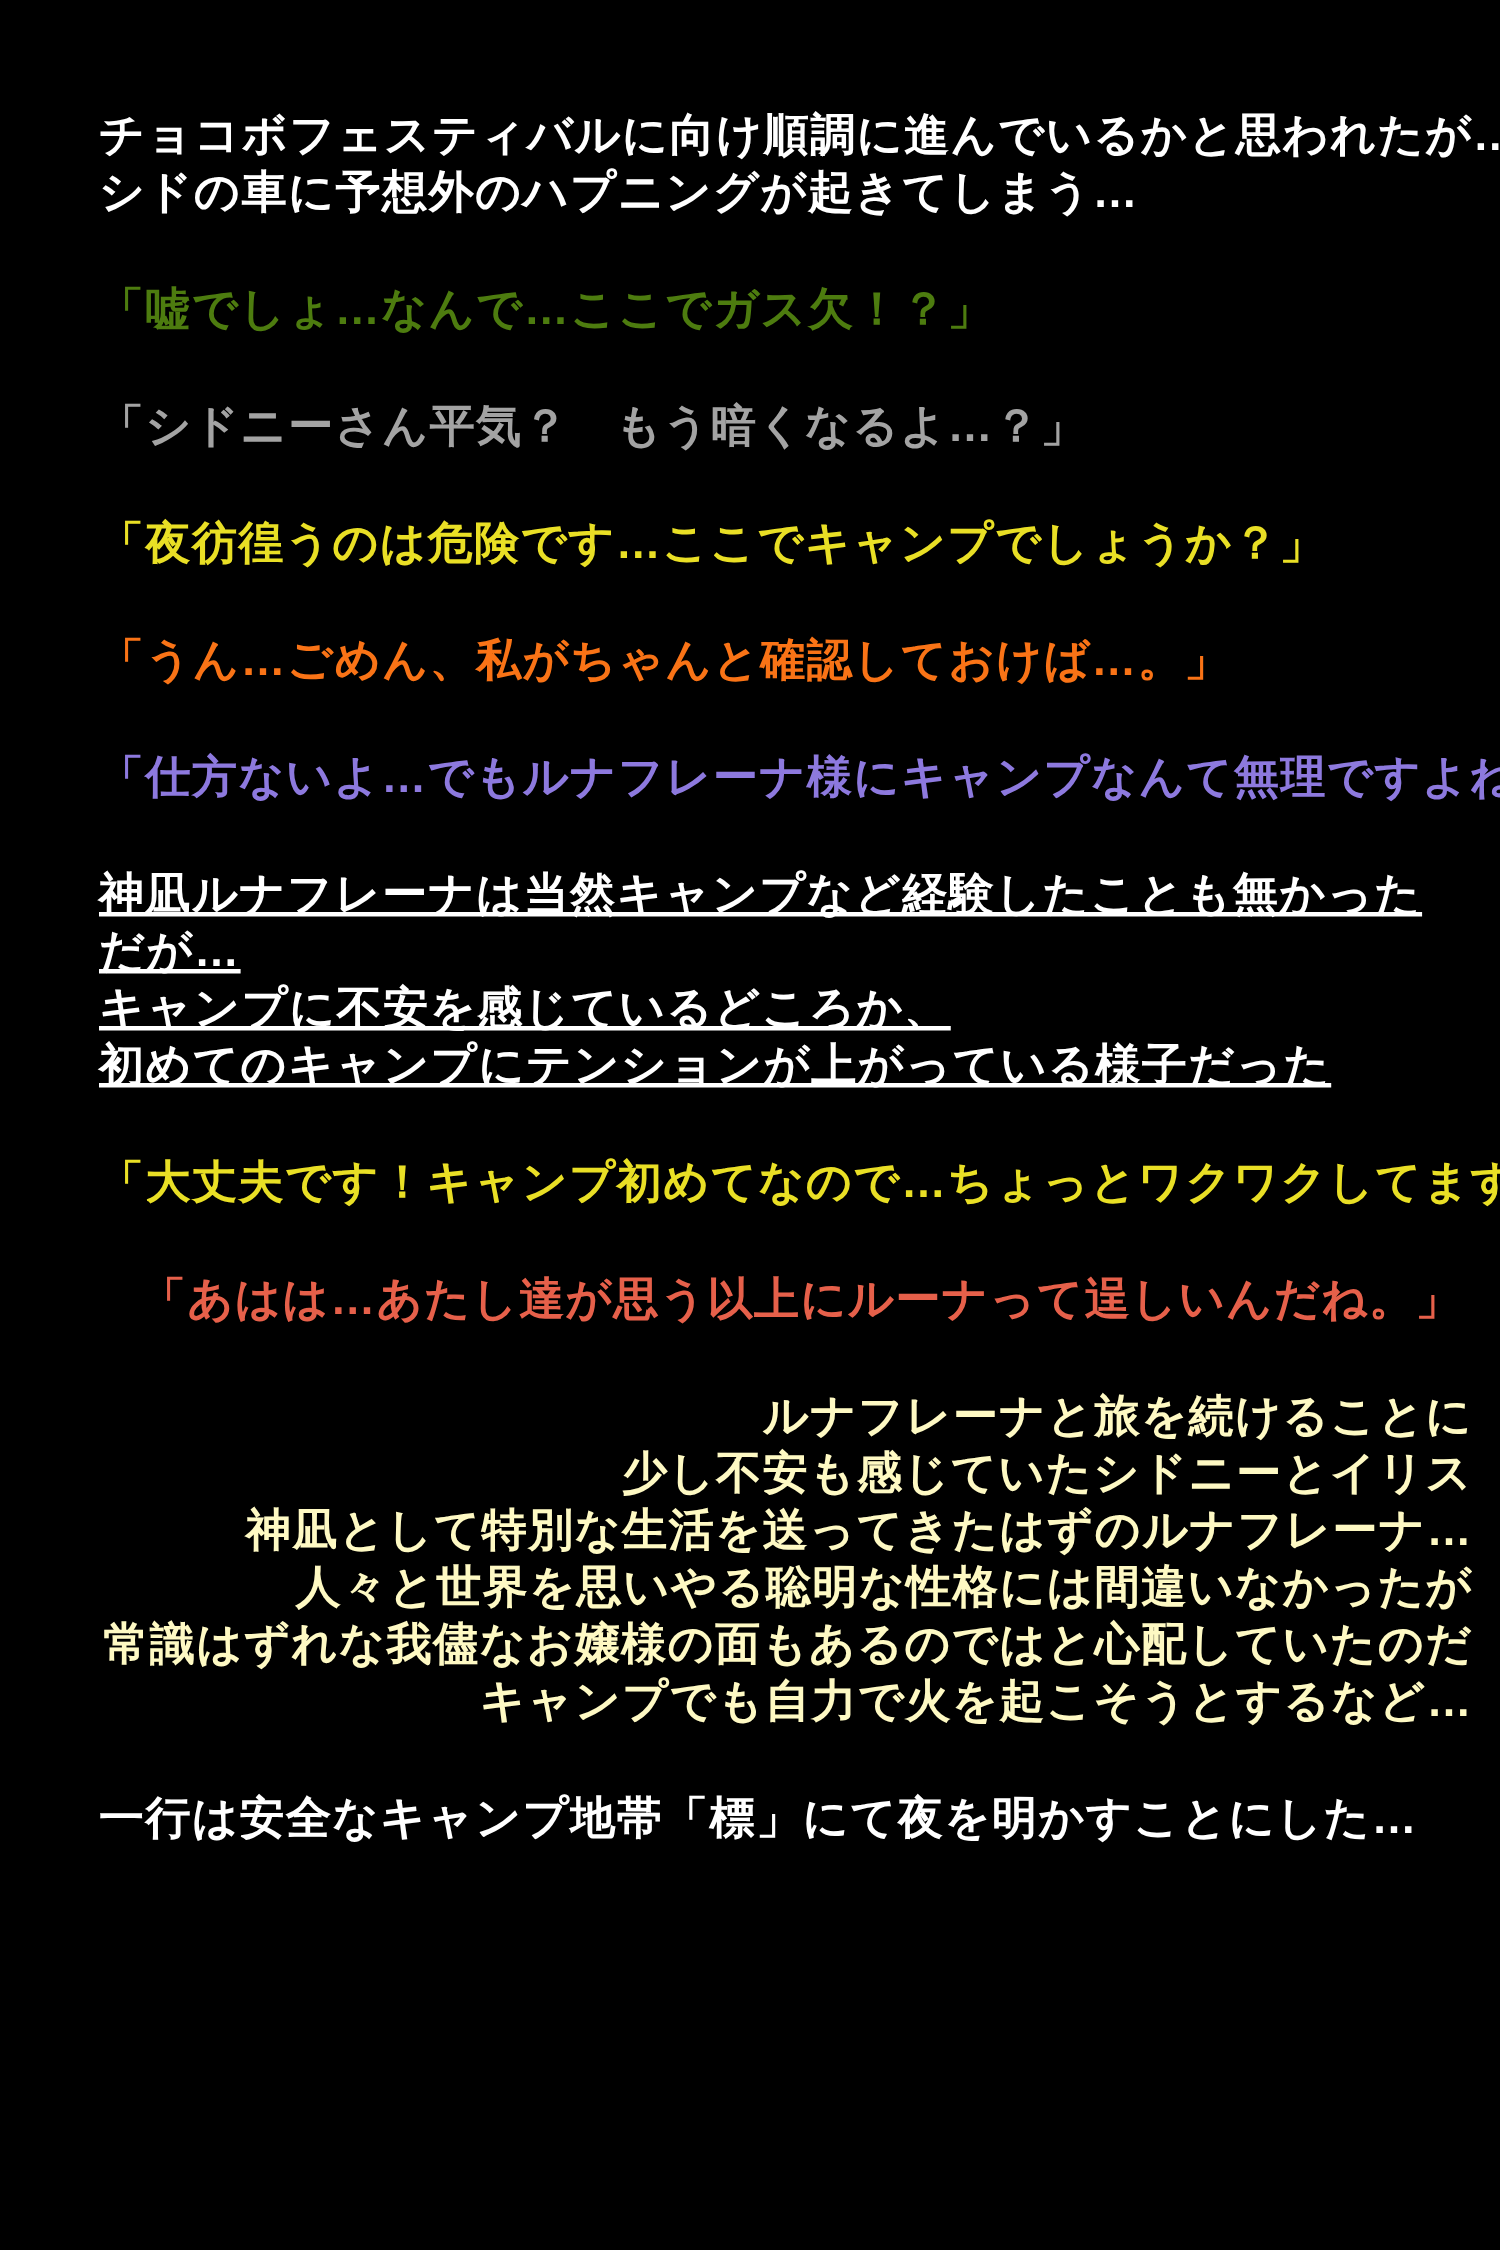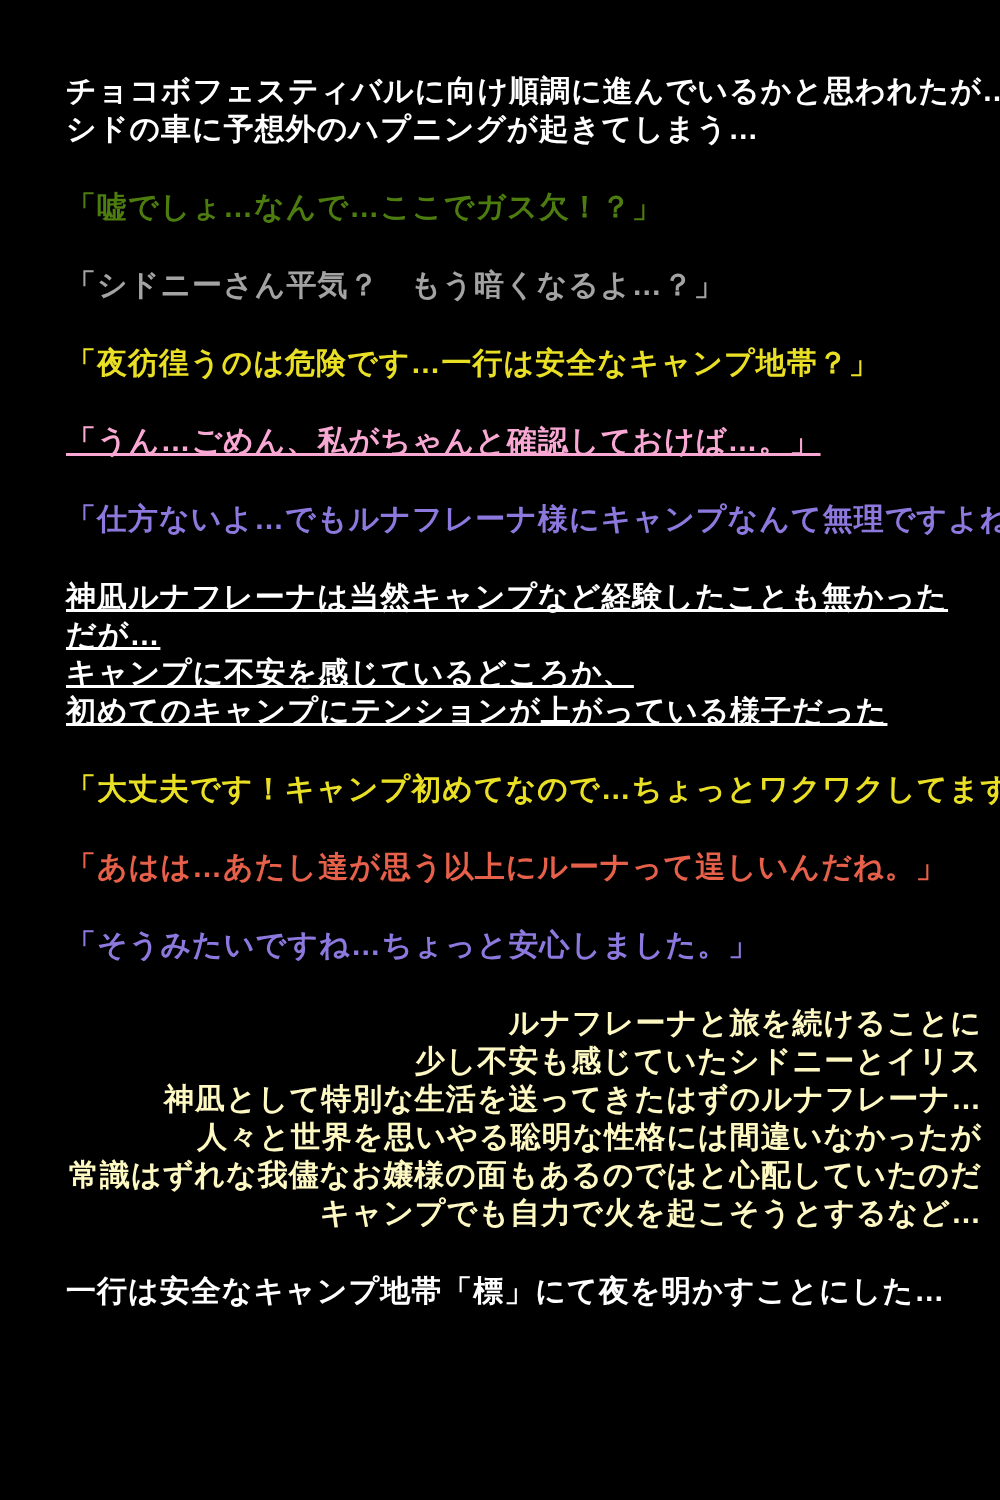--- a/index.html
+++ b/index.html
@@ -40,42 +40,39 @@
       <div class="line">チョコボフェスティバルに向け順調に進んでいるかと思われたが…</div>
       <div class="line">シドの車に予想外のハプニングが起きてしまう…</div>
     </div>
     <div class="para" style="color: #4d7c0f;">
       <div class="line">「嘘でしょ…なんで…ここでガス欠！？」</div>
     </div>
     <div class="para" style="color: #a3a3a3;">
       <div class="line">「シドニーさん平気？　もう暗くなるよ…？」</div>
     </div>
     <div class="para" style="color: rgb(233, 223, 37);">
-      <div class="line">「夜彷徨うのは危険です…一行は安全なキャンプ地帯？」</div>
+      <div class="line">「夜彷徨うのは危険です…ここでキャンプでしょうか？」</div>
     </div>
-    <div class="para" style="color: #f9a8d4; text-decoration: underline;">
+    <div class="para" style="color: #f97316;">
       <div class="line">「うん…ごめん、私がちゃんと確認しておけば…。」</div>
     </div>
     <div class="para" style="color: rgb(141, 121, 222);">
       <div class="line">「仕方ないよ…でもルナフレーナ様にキャンプなんて無理ですよね？」</div>
     </div>
     <div class="para" style="color: rgb(255, 255, 255); text-decoration: underline;">
       <div class="line">神凪ルナフレーナは当然キャンプなど経験したことも無かった</div>
       <div class="line">だが…</div>
       <div class="line">キャンプに不安を感じているどころか、</div>
       <div class="line">初めてのキャンプにテンションが上がっている様子だった</div>
     </div>
     <div class="para" style="color: rgb(233, 223, 37);">
       <div class="line">「大丈夫です！キャンプ初めてなので…ちょっとワクワクしてます！」</div>
     </div>
-    <div class="para" style="color: rgb(230, 96, 74);">
+    <div class="para" style="color: rgb(230, 96, 74); margin-left: 28px;">
       <div class="line">「あはは…あたし達が思う以上にルーナって逞しいんだね。」</div>
-    </div>
-    <div class="para" style="color: rgb(141, 121, 222);">
-      <div class="line">「そうみたいですね…ちょっと安心しました。」</div>
     </div>
     <div class="para" style="color: #fef9c3; text-align: right;">
       <div class="line">ルナフレーナと旅を続けることに</div>
       <div class="line">少し不安も感じていたシドニーとイリス</div>
       <div class="line">神凪として特別な生活を送ってきたはずのルナフレーナ…</div>
       <div class="line">人々と世界を思いやる聡明な性格には間違いなかったが</div>
       <div class="line">常識はずれな我儘なお嬢様の面もあるのではと心配していたのだ</div>
       <div class="line">キャンプでも自力で火を起こそうとするなど…</div>
     </div>
     <div class="para" style="color: rgb(255, 255, 255);">

